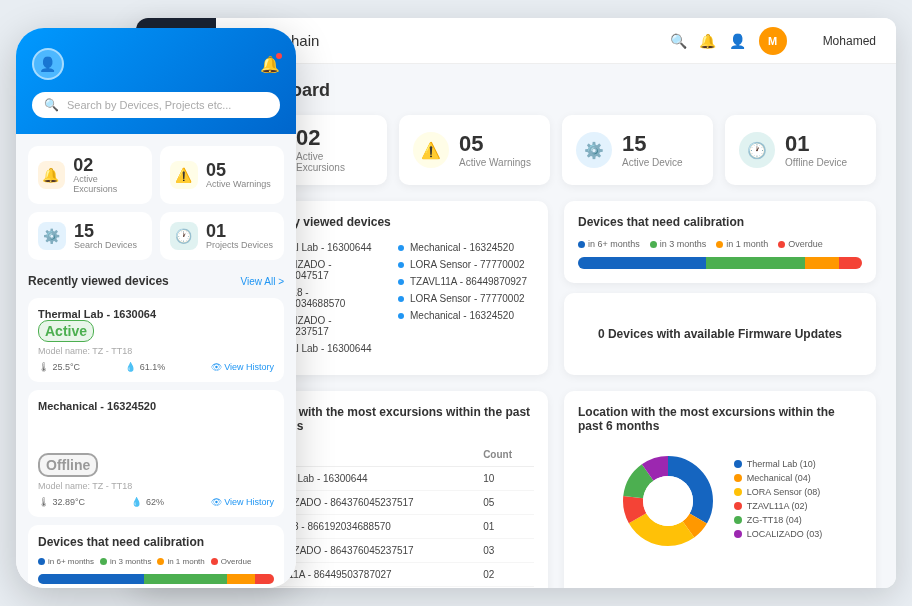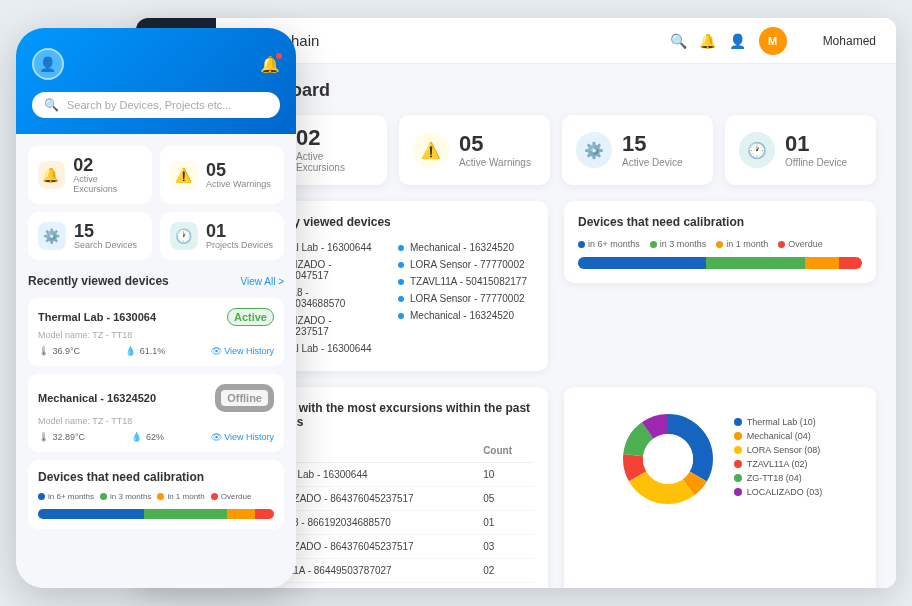--- a/index.html
+++ b/index.html
@@ -160,36 +160,37 @@
     .device-card {
       background: white;
       border-radius: 10px;
       padding: 10px;
       margin-bottom: 8px;
     }
 
     .device-card-header {
       display: flex;
       justify-content: space-between;
-      align-items: center;
+      align-items: flex-start;
       margin-bottom: 4px;
+      flex-direction: column;
     }
 
     .device-name { font-size: 11px; font-weight: 600; color: #333; }
     .device-model { font-size: 9px; color: #aaa; margin-bottom: 6px; }
 
     .status-badge {
-      font-size: 11px;
+      font-size: 14px;
       padding: 2px 6px;
       border-radius: 10px;
       font-weight: 600;
     }
 
     .status-active { background: #e8f5e9; color: #4caf50; border: 1px solid #4caf50; }
-    .status-offline { background: #f5f5f5; color: #999; border: 6px solid #a3a3a3; }
+    .status-offline { background: #f5f5f5; color: #999; border: 2px solid #a3a3a3; margin-top: 41px; }
 
     .device-metrics {
       display: flex;
       align-items: center;
       justify-content: space-between;
       font-size: 9px;
       color: #666;
     }
 
     .metric { display: flex; align-items: center; gap: 3px; }
@@ -582,21 +583,21 @@
 
       <div class="device-card">
         <div class="device-card-header">
           <span class="device-name">Thermal Lab - 1630064</span>
           <span class="status-badge status-active">Active</span>
         </div>
         <div class="device-model">Model name: TZ - TT18</div>
         <div class="device-metrics">
           <div class="metric">
             <span>🌡</span>
-            <span>36.9°C</span>
+            <span>25.5°C</span>
           </div>
           <div class="metric">
             <span>💧</span>
             <span>61.1%</span>
           </div>
           <div class="view-history">
             <span>👁</span>
             <span>View History</span>
           </div>
         </div>
@@ -777,21 +778,21 @@
                 <li class="device-list-item">
                     <div class="device-dot"></div>
                     <span>Mechanical - 16324520</span>
                   </li>
                 <li class="device-list-item">
                     <div class="device-dot"></div>
                     <span>LORA Sensor - 77770002</span>
                   </li>
                 <li class="device-list-item">
                     <div class="device-dot"></div>
-                    <span>TZAVL11A - 50415082177</span>
+                    <span>TZAVL11A - 86449870927</span>
                   </li>
                 <li class="device-list-item">
                     <div class="device-dot"></div>
                     <span>LORA Sensor - 77770002</span>
                   </li>
                 <li class="device-list-item">
                     <div class="device-dot"></div>
                     <span>Mechanical - 16324520</span>
                   </li>
               </ul>
@@ -818,20 +819,23 @@
                     <div class="legend-dot" style="background:#f44336;"></div>
                     <span style="font-size:9px;">Overdue</span>
                   </div>
               </div>
               <div class="calib-bar-d">
                 <div style="width:45%;background:#1565c0;"></div>
                 <div style="width:35%;background:#4caf50;"></div>
                 <div style="width:12%;background:#ff9800;"></div>
                 <div style="width:8%;background:#f44336;"></div>
               </div>
+            </div>
+            <div class="card firmware-card" style="margin-top:10px;">
+              <div class="firmware-text">0 Devices with available Firmware Updates</div>
             </div>
           </div>
         </div>
 
         <div class="two-col">
 
           <div class="table-card">
             <div class="table-card-title">Devices with the most excursions within the past 6 months</div>
             <table>
               <thead>
@@ -859,20 +863,21 @@
                 </tr>
                 <tr>
                   <td>TZAVL11A - 86449503787027</td>
                   <td>02</td>
                 </tr>
               </tbody>
             </table>
           </div>
 
           <div class="chart-card">
+            <div class="card-title">Location with the most excursions within the past 6 months</div>
             <div class="donut-container">
               <svg width="100" height="100" viewBox="0 0 100 100">
 
                 <circle cx="50" cy="50" r="35" fill="none" stroke="#1565c0" stroke-width="20" stroke-dasharray="73.3 146.6" stroke-dashoffset="0" transform="rotate(-90 50 50)"></circle>
 
                 <circle cx="50" cy="50" r="35" fill="none" stroke="#ff9800" stroke-width="20" stroke-dasharray="14.7 205.2" stroke-dashoffset="-73.3" transform="rotate(-90 50 50)"></circle>
 
                 <circle cx="50" cy="50" r="35" fill="none" stroke="#ffc107" stroke-width="20" stroke-dasharray="58.6 161.3" stroke-dashoffset="-88" transform="rotate(-90 50 50)"></circle>
 
                 <circle cx="50" cy="50" r="35" fill="none" stroke="#f44336" stroke-width="20" stroke-dasharray="22 197.9" stroke-dashoffset="-146.6" transform="rotate(-90 50 50)"></circle>

